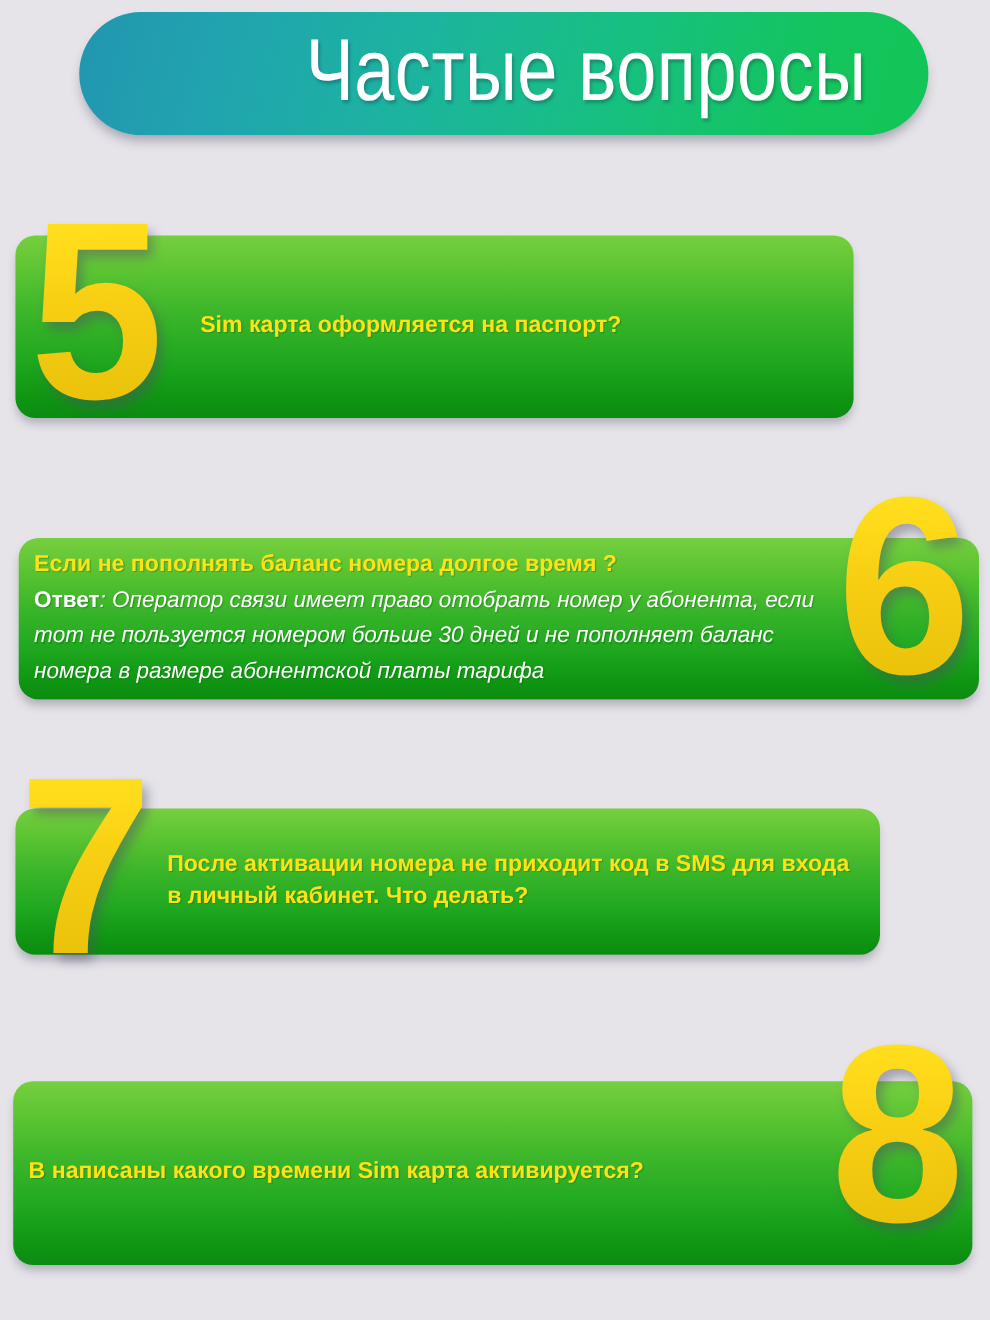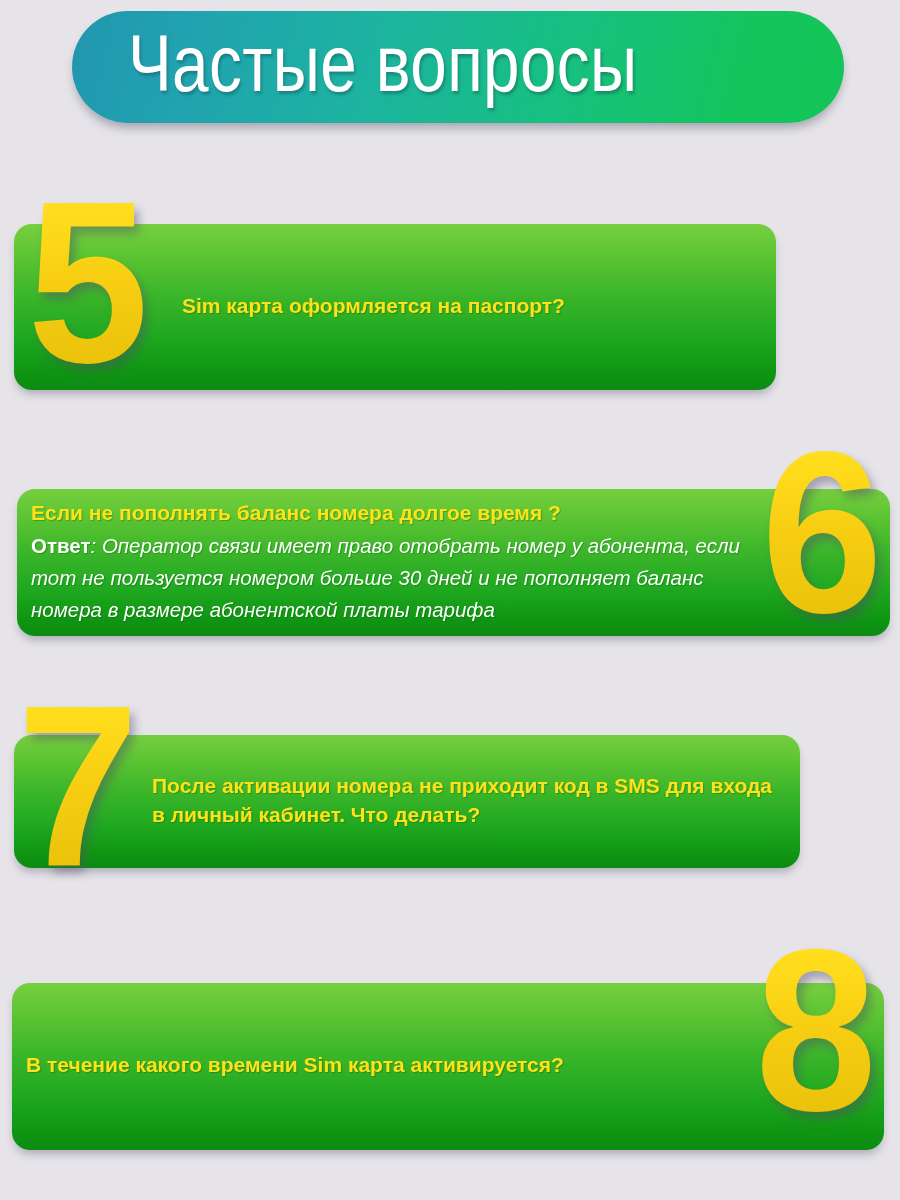--- a/index.html
+++ b/index.html
@@ -31,21 +31,21 @@
     background: linear-gradient(105deg,
                 #2196AF 0%,
                 #21A3B0 16%,
                 #1CB49F 40%,
                 #17C07F 64%,
                 #13C55C 86%,
                 #14C458 100%);
     box-shadow: 0 7px 10px -2px rgba(90, 90, 110, 0.45);
     display: flex;
     align-items: center;
-    justify-content: flex-start;
+    justify-content: flex-end;
     overflow: hidden;
   }
   .banner-title {
     color: #FFFFFF;
     font-size: 80px;
     line-height: 1;
     font-weight: 400;
     letter-spacing: 0.5px;
     transform: scaleX(0.82);
     transform-origin: center;
@@ -117,21 +117,21 @@
     -webkit-background-clip: text;
     background-clip: text;
     color: transparent;
     -webkit-text-fill-color: transparent;
     filter: drop-shadow(5px 7px 5px rgba(80, 80, 100, 0.45));
     user-select: none;
     transform: scaleX(0.95);
   }
 
   
-  #card-5 { left: 14px;  top: 224px;  width: 762px; height: 166px; }
+  #card-5 { left: 14px;  top: 214px;  width: 762px; height: 166px; }
   #body-5 { left: 168px; right: 18px; }
   #num-5  { left: 24px;  top: 168px;  }
 
   #card-6 { left: 17px;  top: 489px;  width: 873px; height: 147px; padding-left: 32px; }
   #body-6 { left: 14px;  right: 150px; }
   #num-6  { left: 758px; top: 418px;  }
 
   #card-7 { left: 14px;  top: 735px;  width: 786px; height: 133px; }
   #body-7 { left: 138px; right: 22px; }
   #num-7  { left: 14px;  top: 672px;  }
@@ -168,16 +168,16 @@
 
 <div class="card" id="card-7">
   <div class="card-body" id="body-7">
     <p class="q-text">После активации номера не приходит код в SMS для входа в личный кабинет. Что делать?</p>
   </div>
 </div>
 <div class="bignum" id="num-7">7</div>
 
 <div class="card" id="card-8">
   <div class="card-body" id="body-8">
-    <p class="q-text">В течение какого времени Sim карта активируется?</p>
+    <p class="q-text">В написаны какого времени Sim карта активируется?</p>
   </div>
 </div>
 <div class="bignum" id="num-8">8</div>
 
 </body></html>

